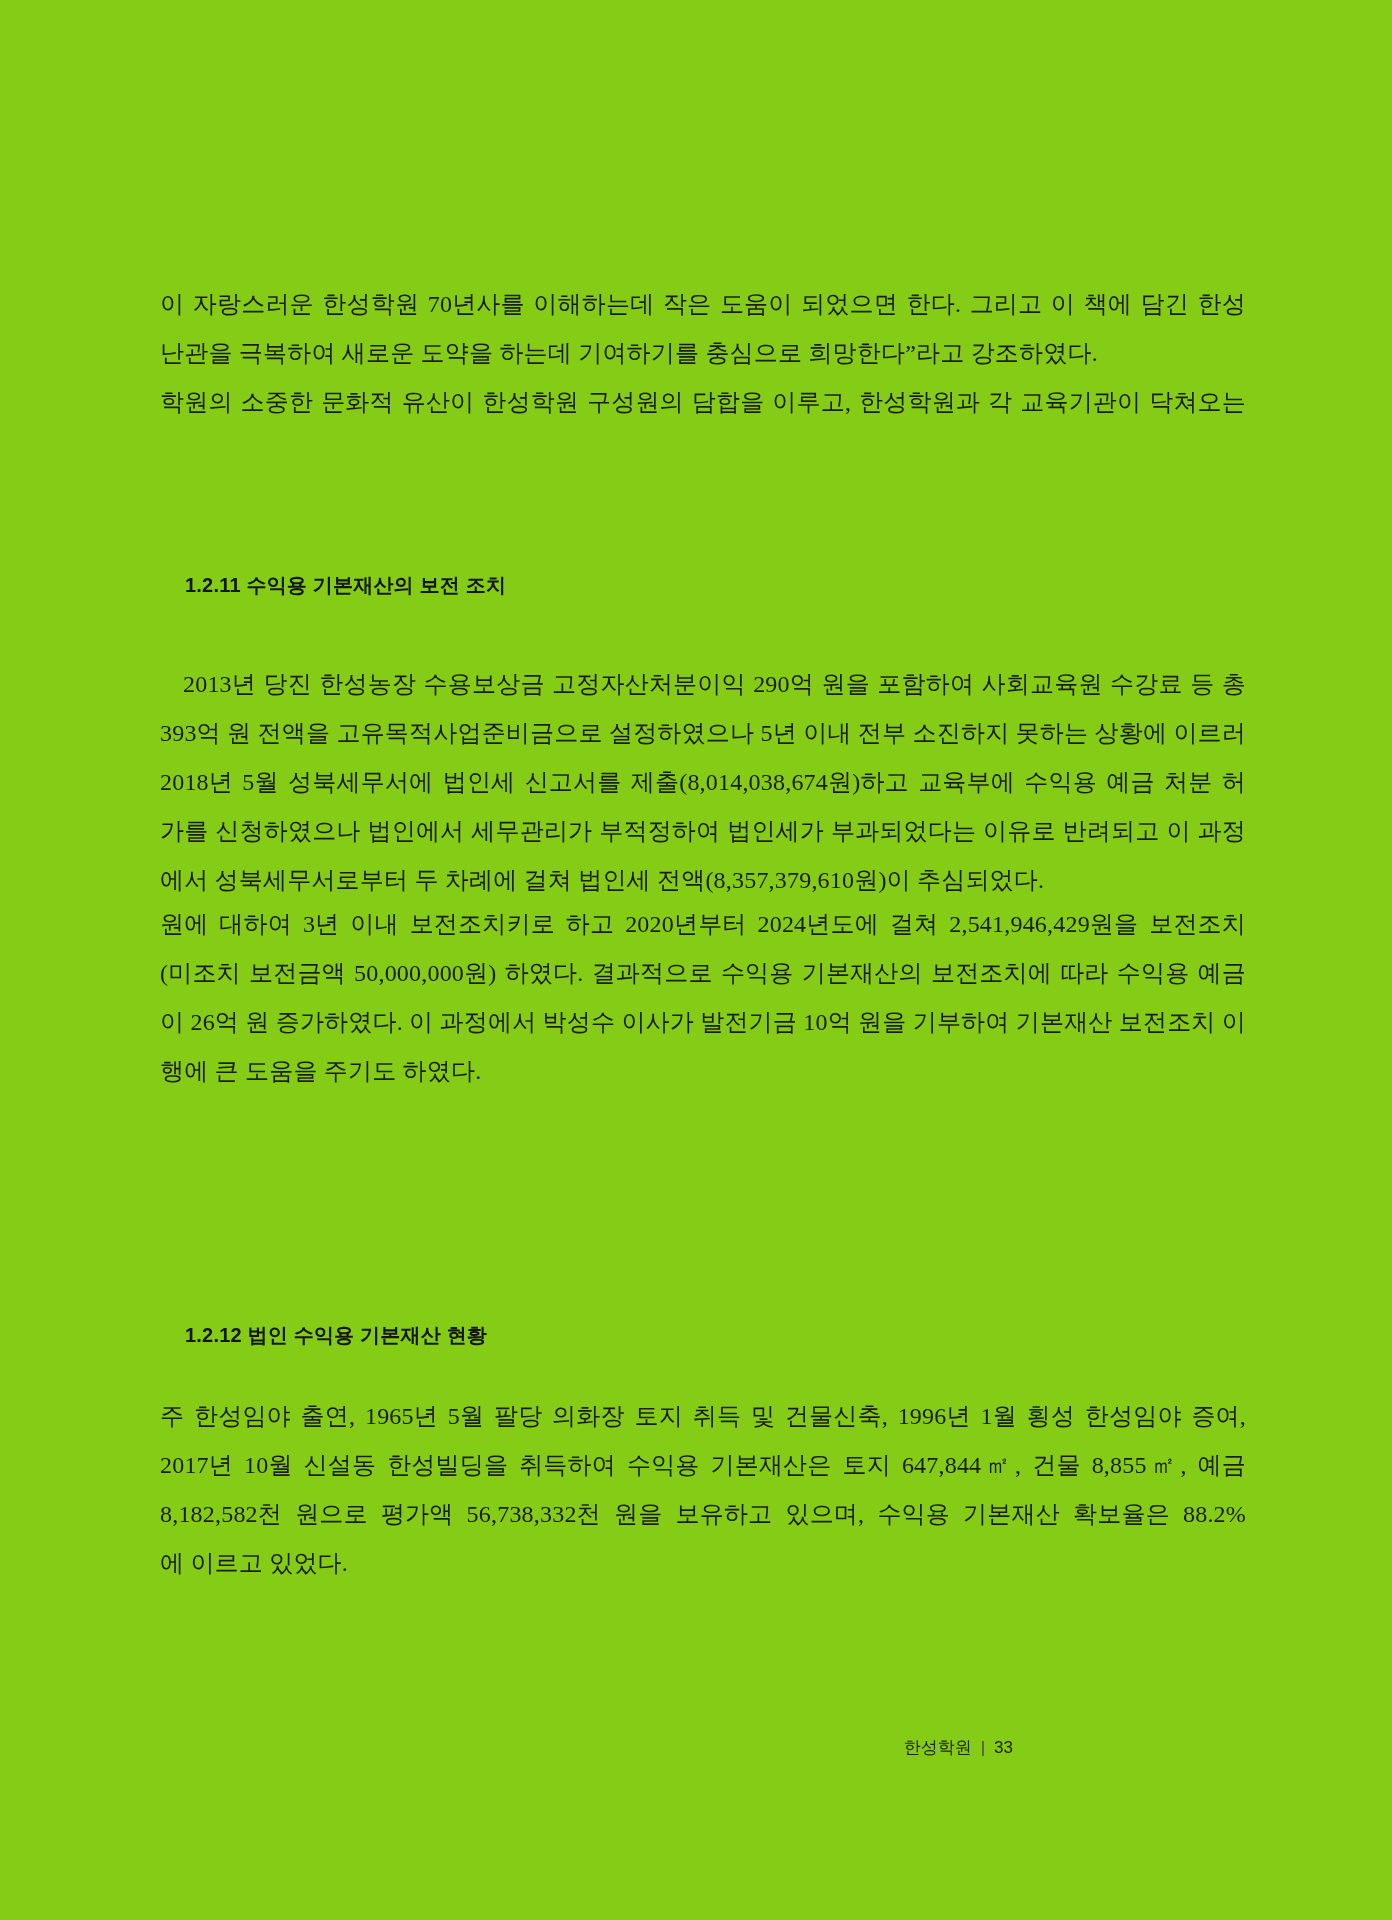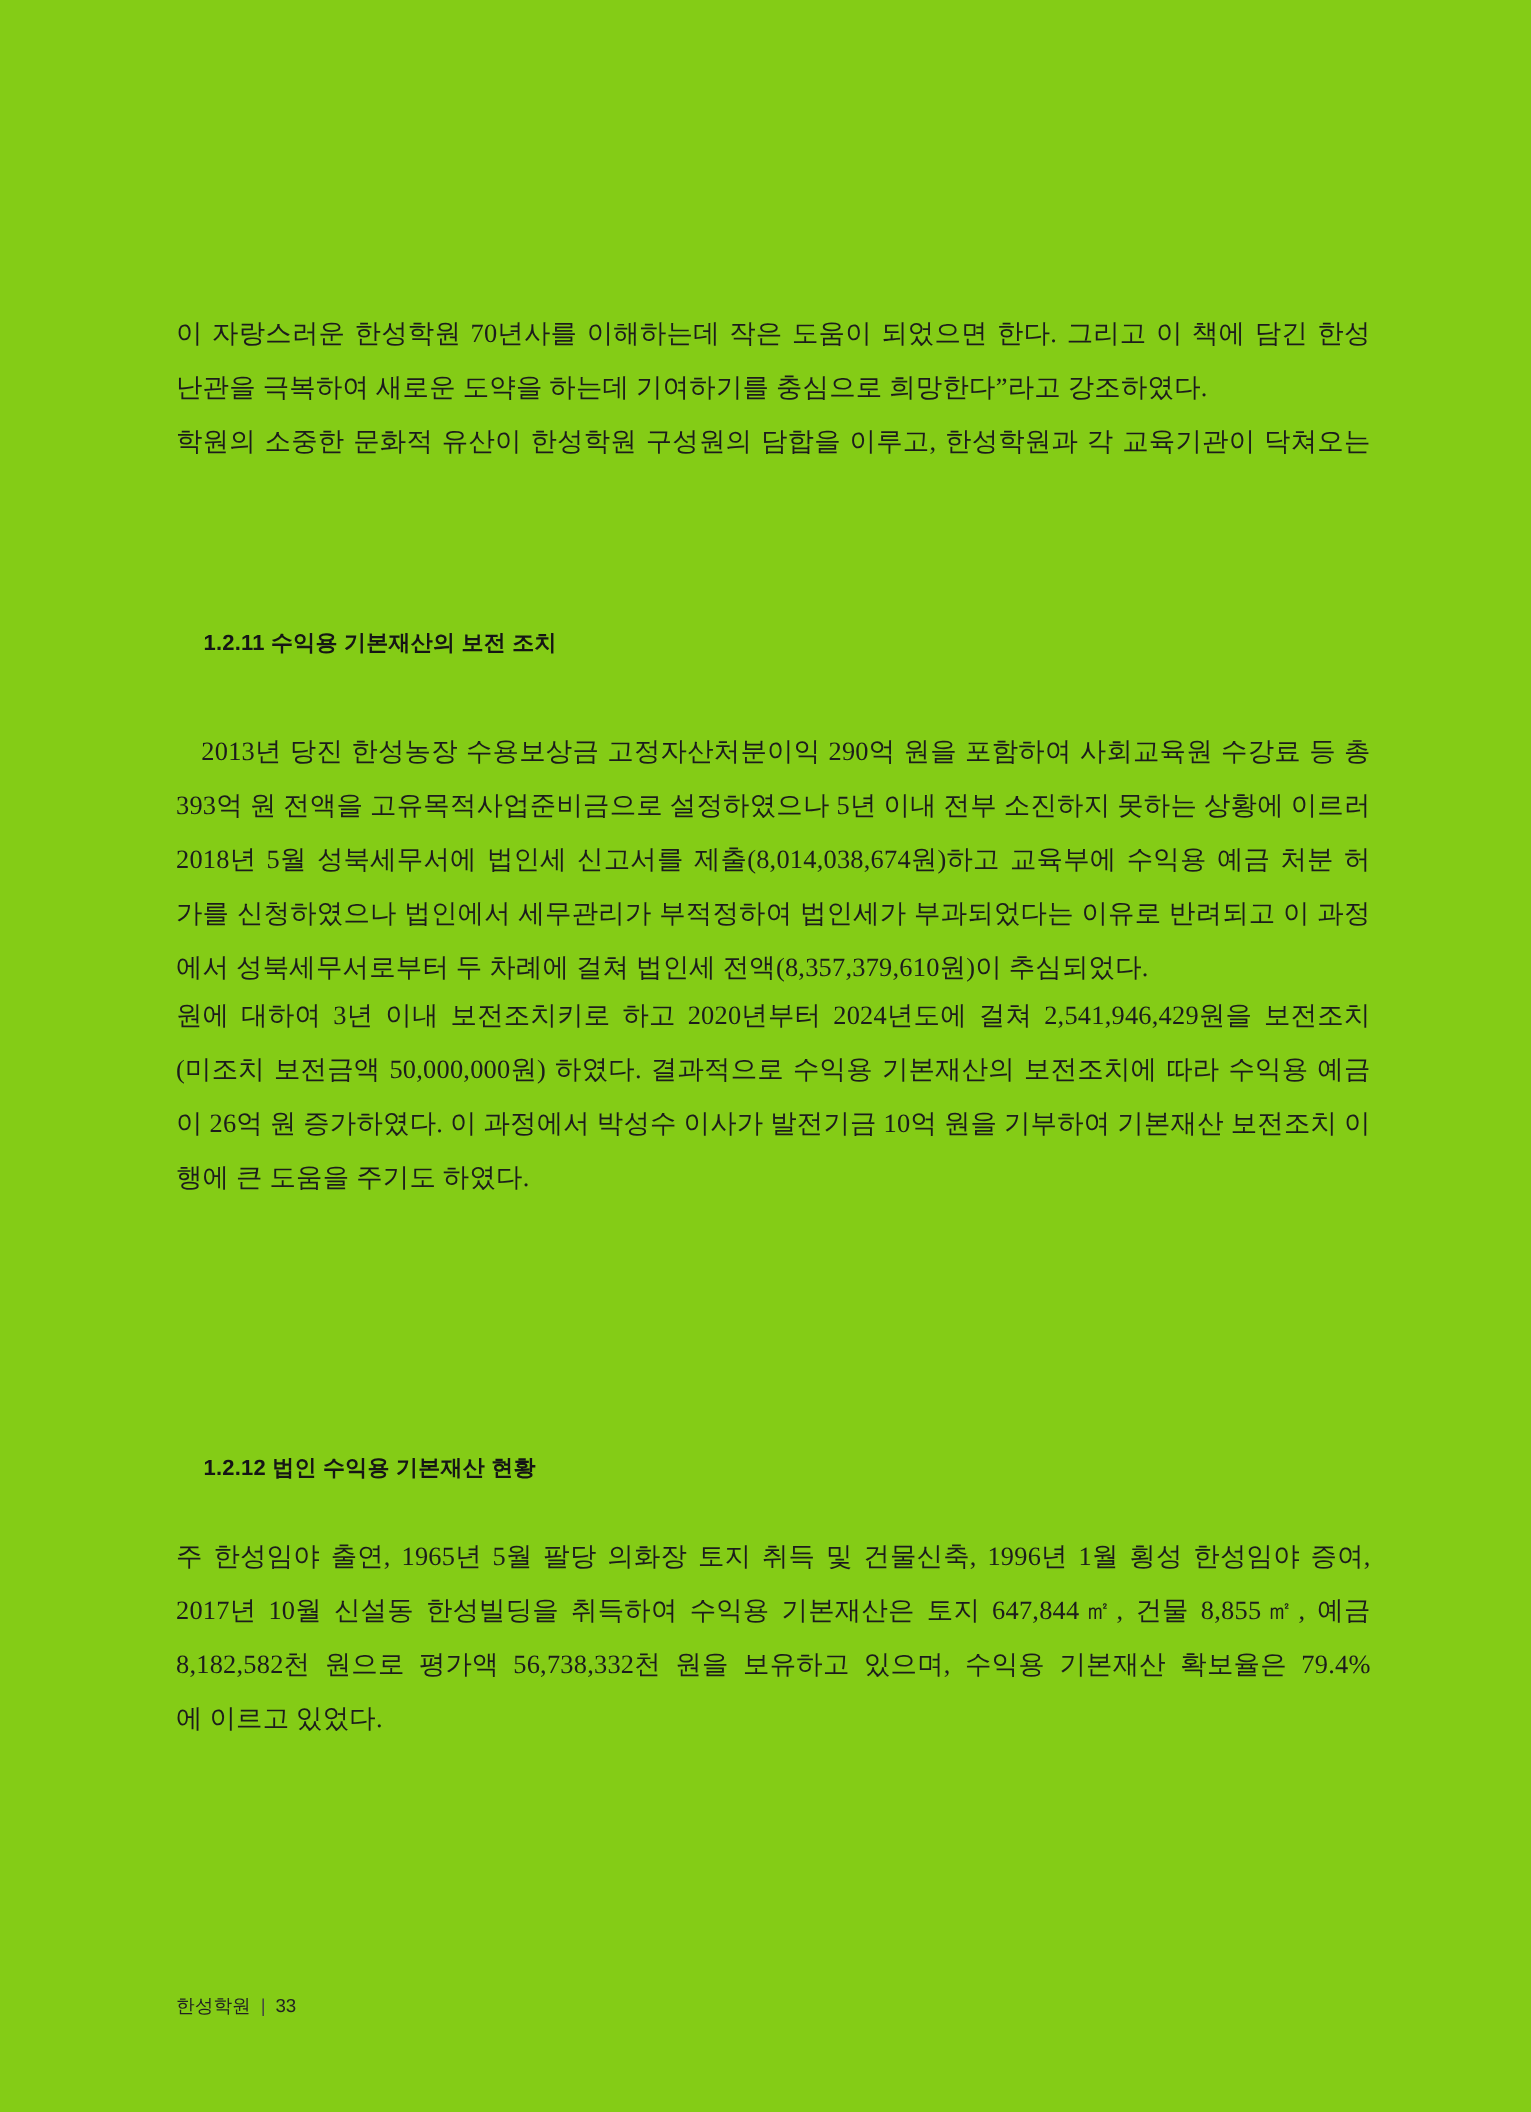--- a/index.html
+++ b/index.html
@@ -42,23 +42,24 @@
     box-sizing: border-box;
     font-family: "Liberation Sans", "DejaVu Sans", sans-serif;
     font-weight: 700;
     font-size: 20px;
     line-height: 40px;
     color: #151515;
     letter-spacing: 0.2px;
   }
   .footer {
     position: absolute;
-    top: 1812px;
+    top: 1736px;
     left: 160px;
     width: 853px;
+    text-align: right;
     font-family: "Liberation Sans", "DejaVu Sans", sans-serif;
     font-size: 17px;
     line-height: 24px;
     color: #222222;
   }
   .footer .divider {
     display: inline-block;
     margin: 0 9px;
     color: #444444;
   }
@@ -89,21 +90,21 @@
     <div class="line">(미조치 보전금액 50,000,000원) 하였다. 결과적으로 수익용 기본재산의 보전조치에 따라 수익용 예금</div>
     <div class="line">이 26억 원 증가하였다. 이 과정에서 박성수 이사가 발전기금 10억 원을 기부하여 기본재산 보전조치 이</div>
     <div class="line last">행에 큰 도움을 주기도 하였다.</div>
   </div>
 
   <div class="heading" style="top:1315px">1.2.12 법인 수익용 기본재산 현황</div>
 
   <div class="tb" style="top:1392px">
     <div class="line">주 한성임야 출연, 1965년 5월 팔당 의화장 토지 취득 및 건물신축, 1996년 1월 횡성 한성임야 증여,</div>
     <div class="line">2017년 10월 신설동 한성빌딩을 취득하여 수익용 기본재산은 토지 647,844㎡, 건물 8,855㎡, 예금</div>
-    <div class="line">8,182,582천 원으로 평가액 56,738,332천 원을 보유하고 있으며, 수익용 기본재산 확보율은 79.4%</div>
+    <div class="line">8,182,582천 원으로 평가액 56,738,332천 원을 보유하고 있으며, 수익용 기본재산 확보율은 88.2%</div>
     <div class="line last">에 이르고 있었다.</div>
   </div>
 
   <div class="footer">
     <span>한성학원</span><span class="divider">|</span><span>33</span>
   </div>
 
 </div>
 
 </body></html>

